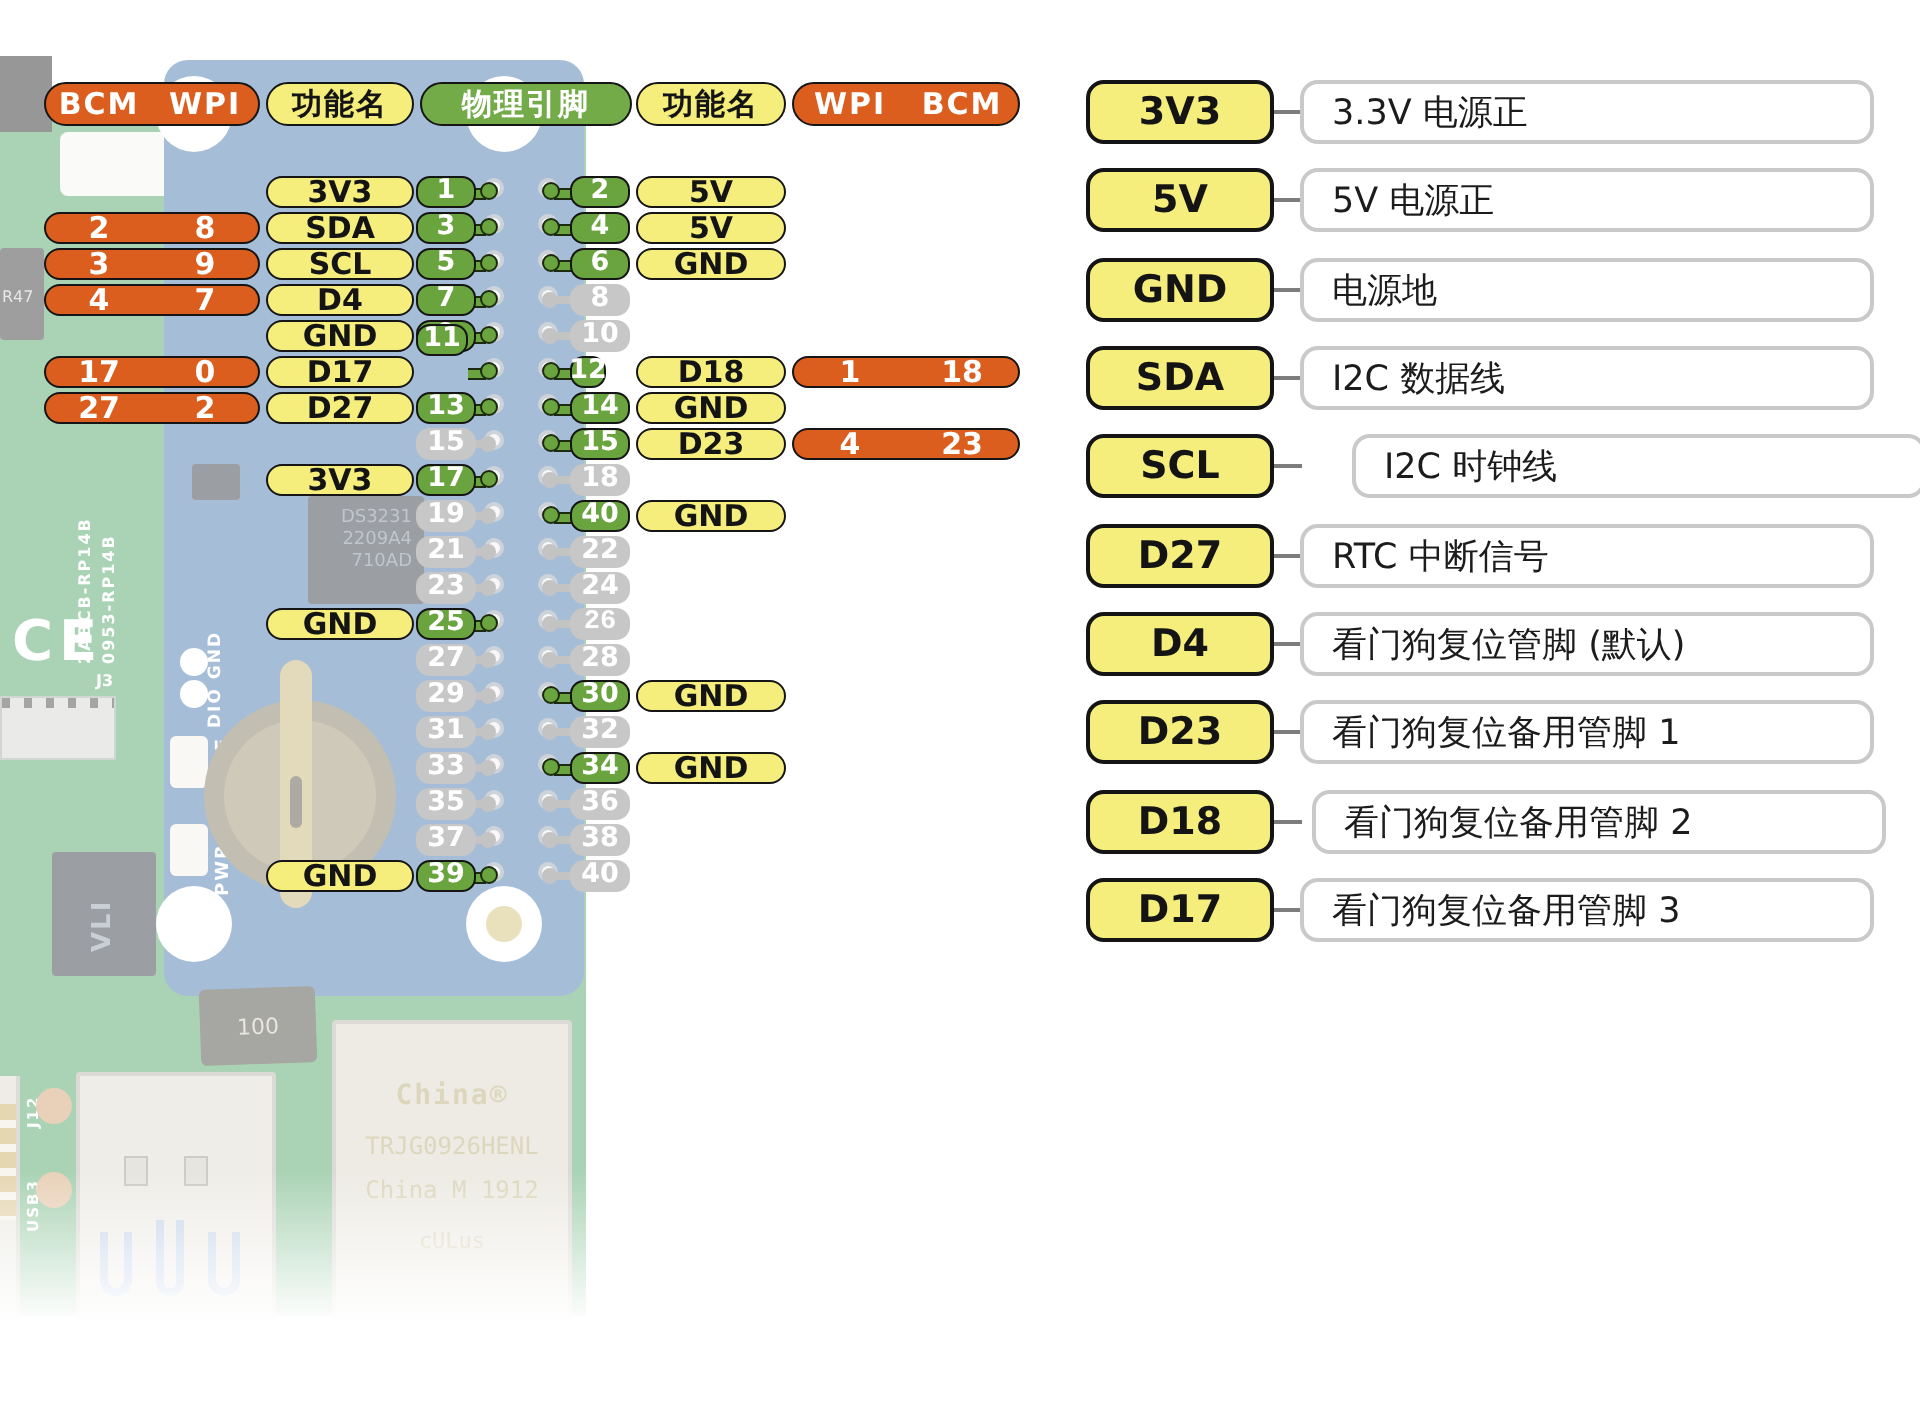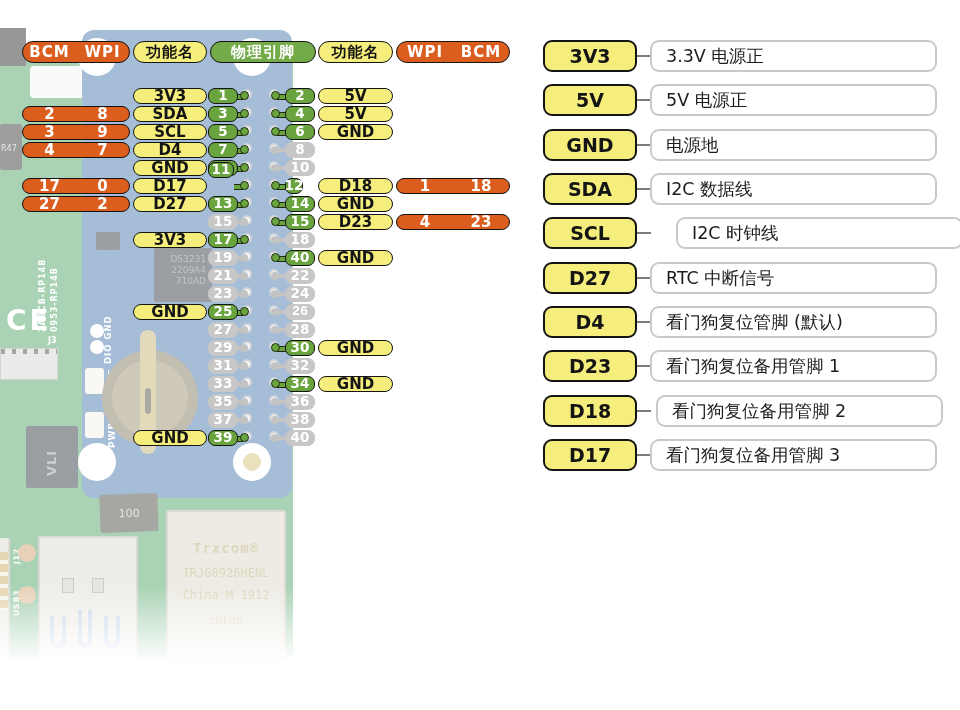--- a/index.html
+++ b/index.html
@@ -106,21 +106,21 @@
     <div class="abs" style="left:0;top:552px;width:8px;height:58px;background:repeating-linear-gradient(180deg,#c9a758 0 8px,#efe9da 8px 12px);"></div>
 
     <div class="abs silver" style="left:38px;top:536px;width:100px;height:132px;"></div>
     <div class="abs" style="left:62px;top:578px;width:12px;height:15px;background:#cac7ba;border:1.5px solid #918e82;"></div>
     <div class="abs" style="left:92px;top:578px;width:12px;height:15px;background:#cac7ba;border:1.5px solid #918e82;"></div>
     <div class="abs" style="left:50px;top:616px;width:16px;height:32px;border:4px solid #84a8d4;border-top:none;border-radius:0 0 8px 8px;"></div>
     <div class="abs" style="left:78px;top:610px;width:14px;height:38px;border:4px solid #84a8d4;border-top:none;border-radius:0 0 8px 8px;"></div>
     <div class="abs" style="left:104px;top:616px;width:16px;height:32px;border:4px solid #84a8d4;border-top:none;border-radius:0 0 8px 8px;"></div>
 
     <div class="abs silver" style="left:166px;top:510px;width:120px;height:158px;background:#d9d5c5;"></div>
-    <div class="abs ethtxt" style="left:166px;top:540px;font-size:14px;font-weight:700;letter-spacing:1px;">Trxcom®</div>
+    <div class="abs ethtxt" style="left:166px;top:540px;font-size:14px;font-weight:700;letter-spacing:1px;">China®</div>
     <div class="abs ethtxt" style="left:166px;top:566px;font-size:12px;">TRJG0926HENL</div>
     <div class="abs ethtxt" style="left:166px;top:588px;font-size:12px;">China M 1912</div>
     <div class="abs ethtxt" style="left:166px;top:614px;font-size:11px;">cULus</div>
 
     <div id="pins">
         <div class="abs hole" style="left: 242px; top: 89px;"></div>
         <div class="abs hole" style="left: 269px; top: 89px;"></div>
         <div class="abs hole" style="left: 242px; top: 107px;"></div>
         <div class="abs hole" style="left: 269px; top: 107px;"></div>
         <div class="abs hole" style="left: 242px; top: 125px;"></div>

